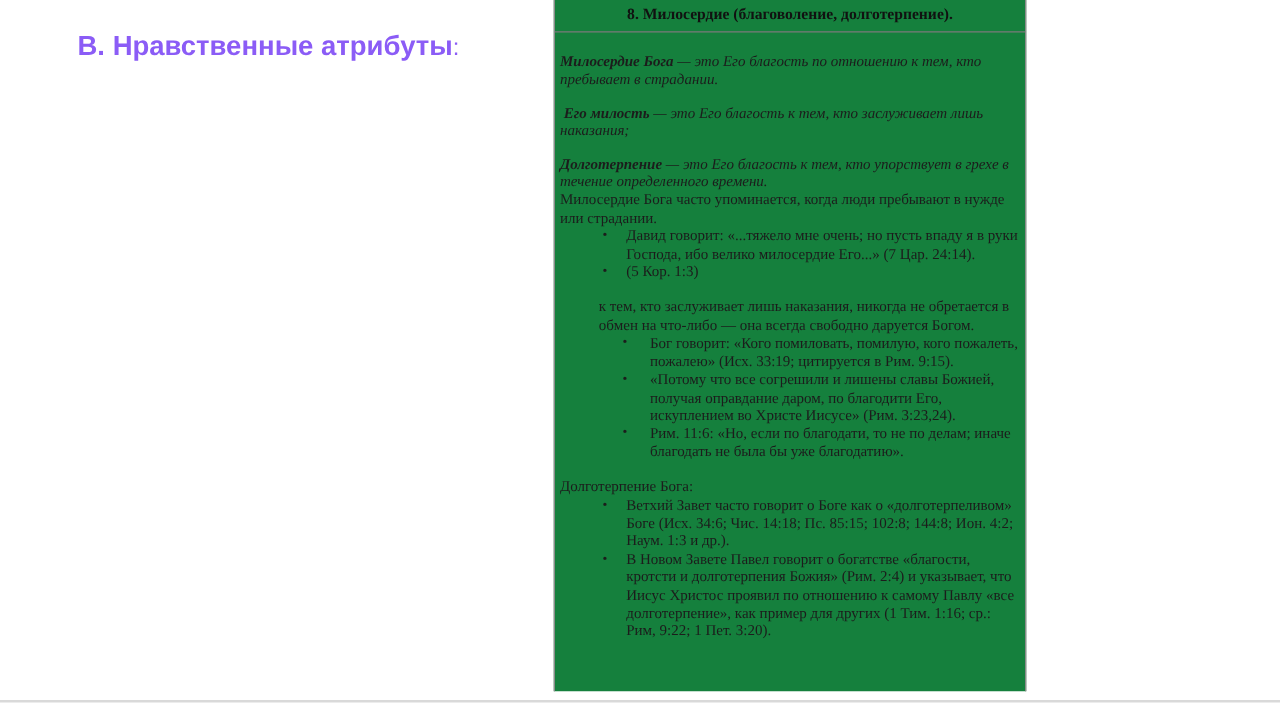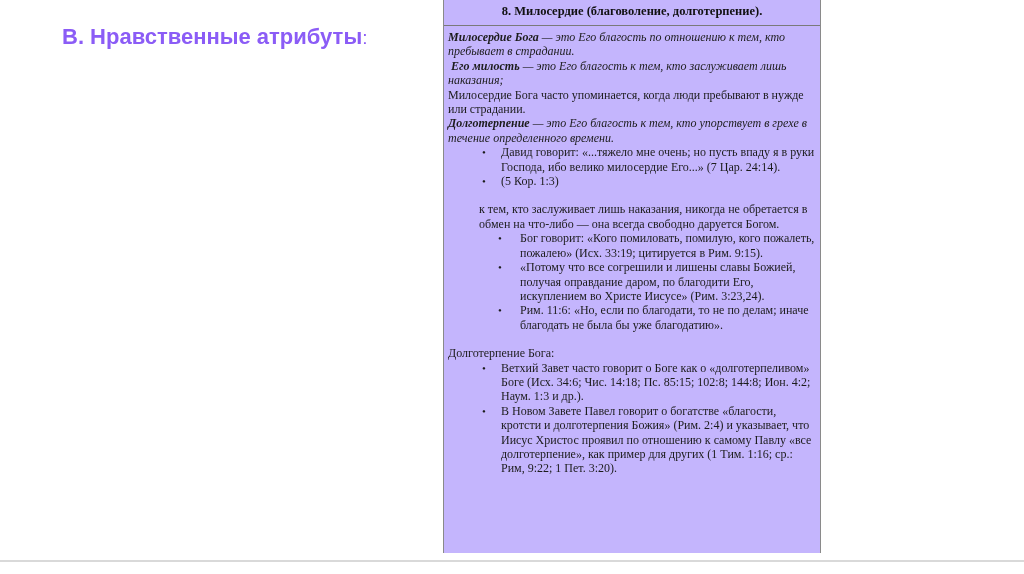--- a/index.html
+++ b/index.html
@@ -25,39 +25,39 @@
   .page-title .colon {
     font-weight:400;
     font-size:19px;
   }
   .panel {
     position:absolute;
     left:443px; top:0;
     width:378px; height:553px;
     border-left:1.5px solid #8a8a8a;
     border-right:1.5px solid #8a8a8a;
-    background:#c4b5fd;
+    background:#15803d;
   }
   .panel-header {
     border-bottom:1.5px solid #7a7a7a;
     text-align:center;
     font-weight:bold;
     font-size:12.5px;
     line-height:15px;
     padding:4px 2px 6px 2px;
     color:#111111;
   }
   .panel-body {
     padding:4px 3px 0 4px;
     font-size:12px;
     line-height:14.4px;
     color:#1c1c1c;
   }
   .blk { position:relative; }
-  .def { font-style:italic; }
+  .def { font-style:italic;margin-top:12px; }
   .def .term { font-weight:bold; }
   .para.indent { padding-left:31px; }
   .bullet.l1 { padding-left:53px; }
   .bullet.l1 .bullet-mark { position:absolute; left:34px; top:0; }
   .bullet.l2 { padding-left:72px; }
   .bullet.l2 .bullet-mark { position:absolute; left:50px; top:0; }
   .bullet-mark { font-size:11px; }
   .spacer { height:14px; }
   .bottom-rule {
     position:absolute;
@@ -73,22 +73,22 @@
 
   <div class="page-title">
     <span>В. Нравственные атрибуты</span><span class="colon">:</span>
   </div>
 
   <div class="panel">
     <div class="panel-header">8. Милосердие (благоволение, долготерпение).</div>
     <div class="panel-body">
         <div class="blk def"><b class="term">Милосердие Бога</b><span> — это Его благость по отношению к тем, кто пребывает в страдании.</span></div>
         <div class="blk def"><b class="term">&nbsp;Его милость</b><span> — это Его благость к тем, кто заслуживает лишь наказания;</span></div>
+        <div class="blk def"><b class="term">Долготерпение</b><span> — это Его благость к тем, кто упорствует в грехе в течение определенного времени.</span></div>
         <div class="blk para">Милосердие Бога часто упоминается, когда люди пребывают в нужде или страдании.</div>
-        <div class="blk def"><b class="term">Долготерпение</b><span> — это Его благость к тем, кто упорствует в грехе в течение определенного времени.</span></div>
         <div class="blk bullet l1"><span class="bullet-mark">•</span><span>Давид говорит: «...тяжело мне очень; но пусть впаду я в руки Господа, ибо велико милосердие Его...» (7 Цар. 24:14).</span></div>
         <div class="blk bullet l1"><span class="bullet-mark">•</span><span>(5 Кор. 1:3)</span></div>
         <div class="blk spacer"></div>
         <div class="blk para indent">к тем, кто заслуживает лишь наказания, никогда не обретается в обмен на что-либо — она всегда свободно даруется Богом.</div>
         <div class="blk bullet l2"><span class="bullet-mark">•</span><span>Бог говорит: «Кого помиловать, помилую, кого пожалеть, пожалею» (Исх. 33:19; цитируется в Рим. 9:15).</span></div>
         <div class="blk bullet l2"><span class="bullet-mark">•</span><span>«Потому что все согрешили и лишены славы Божией, получая оправдание даром, по благодити Его, искуплением во Христе Иисусе» (Рим. 3:23,24).</span></div>
         <div class="blk bullet l2"><span class="bullet-mark">•</span><span>Рим. 11:6: «Но, если по благодати, то не по делам; иначе благодать не была бы уже благодатию».</span></div>
         <div class="blk spacer"></div>
         <div class="blk para">Долготерпение  Бога:</div>
         <div class="blk bullet l1"><span class="bullet-mark">•</span><span>Ветхий Завет часто говорит о Боге как о «долготерпеливом» Боге (Исх. 34:6; Чис. 14:18; Пс. 85:15; 102:8; 144:8; Ион. 4:2; Наум. 1:3 и др.).</span></div>

